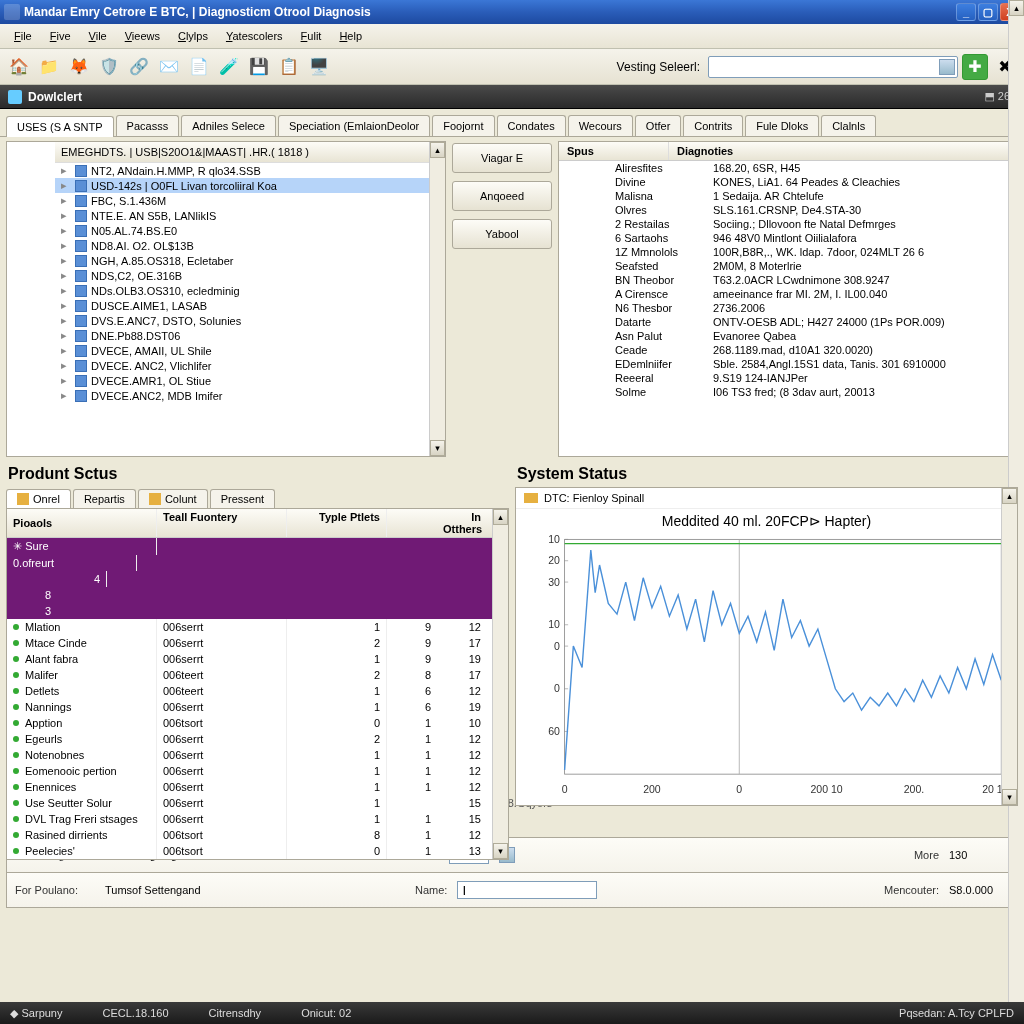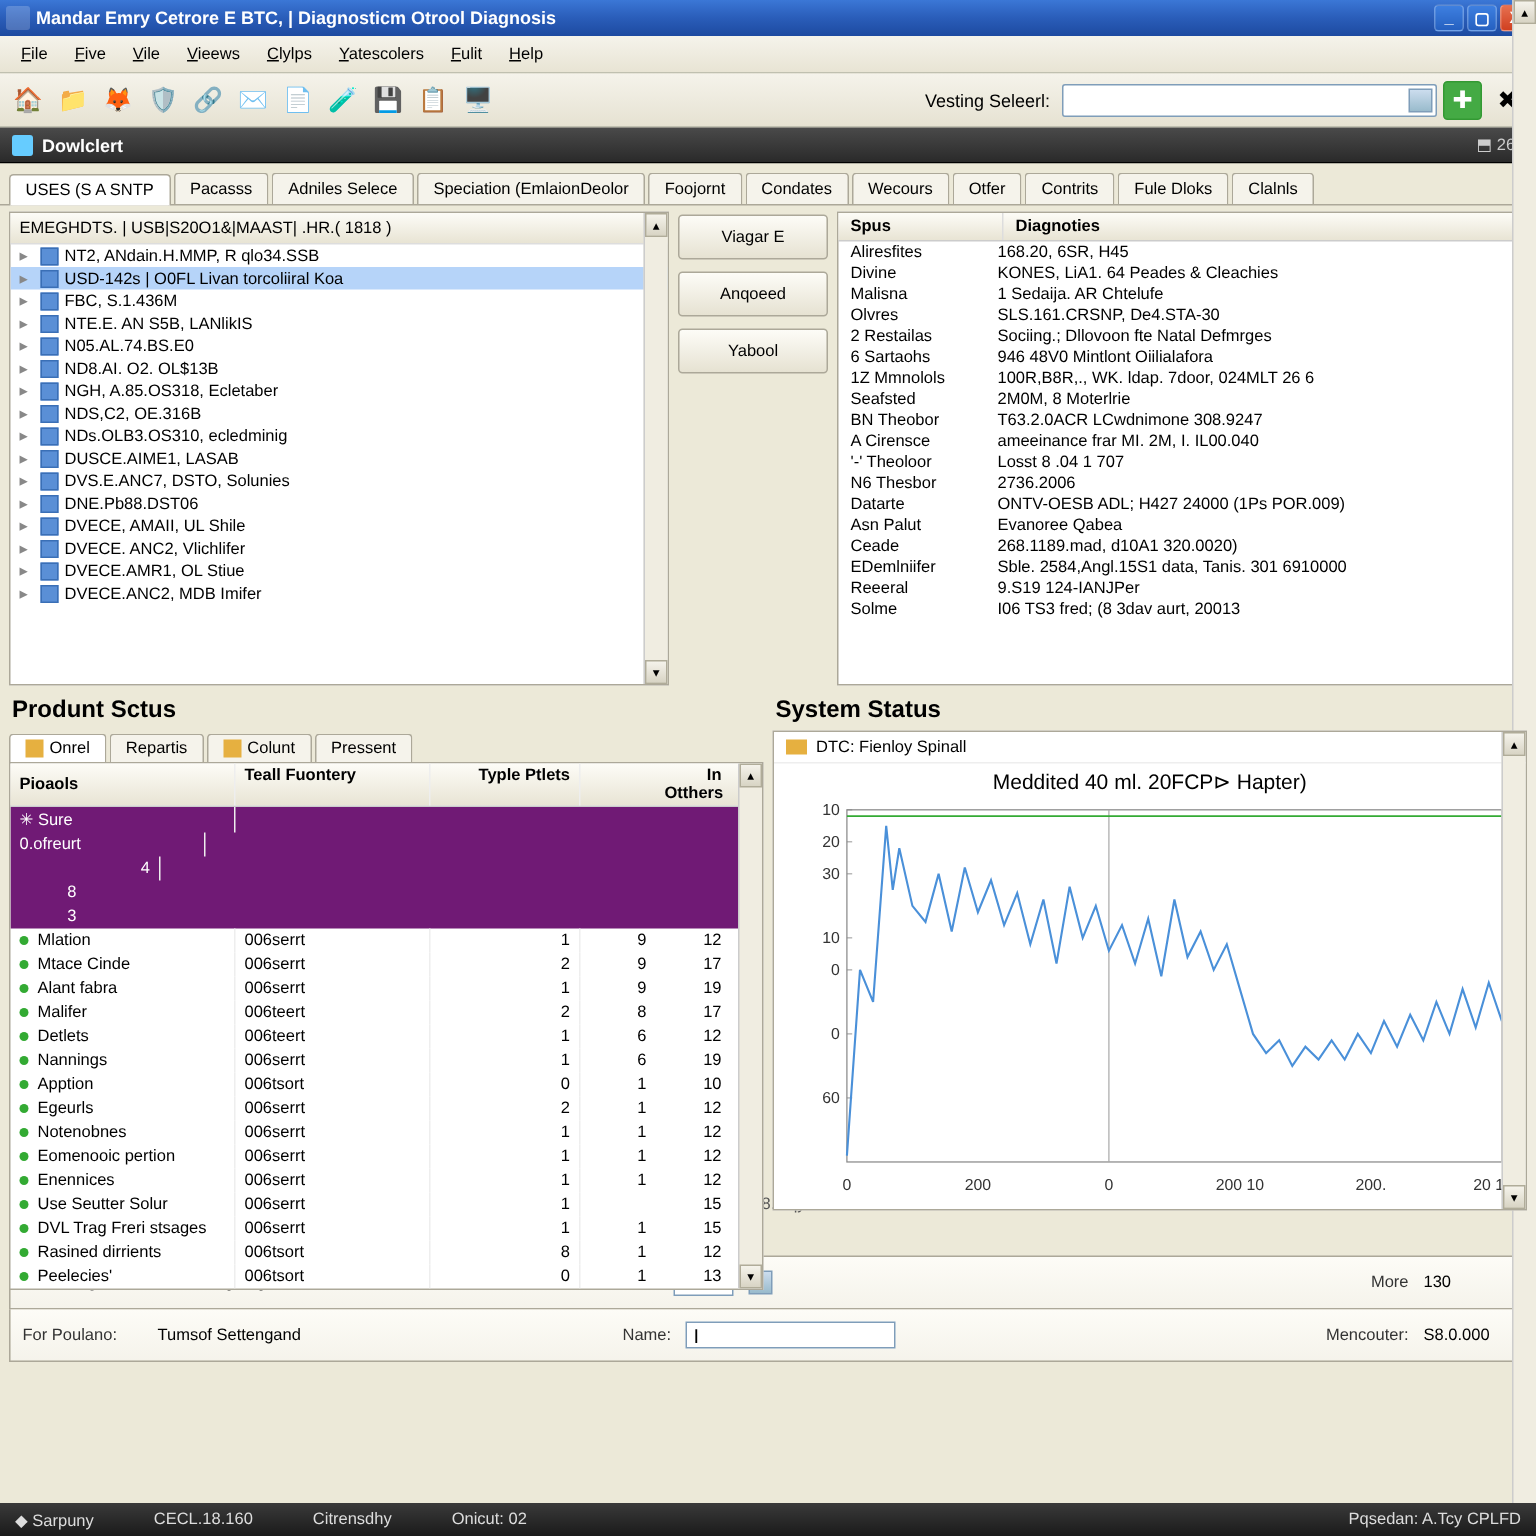--- a/index.html
+++ b/index.html
@@ -21,36 +21,36 @@
 .tool-combo .dd { width: 16px; height: 16px; background: linear-gradient(#cde,#9bc); border: 1px solid #7f9db9; }
 .darkbar { background: linear-gradient(#4a4a4a,#2a2a2a); height: 24px; display: flex; align-items: center; color: #fff; padding: 0 8px; border-bottom: 1px solid #000; }
 .darkbar .dbicon { width: 14px; height: 14px; background: #6cf; margin-right: 6px; border-radius: 2px; }
 .darkbar .dbtitle { flex: 1; font-weight: bold; font-size: 12px; }
 .darkbar .dbrt { font-size: 11px; color: #ccc; }
 .tabstrip { display: flex; padding: 6px 6px 0 6px; gap: 2px; background: #ece9d8; border-bottom: 1px solid #aca899; }
 .tab { padding: 4px 10px; background: #f5f3eb; border: 1px solid #aca899; border-bottom: none; border-radius: 3px 3px 0 0; font-size: 11px; cursor: default; }
 .tab.active { background: #fff; position: relative; top: 1px; }
 .mainrow { display: flex; padding: 4px 6px; gap: 6px; height: 324px; }
 .panel { background: #fff; border: 1px solid #aca899; }
-.tree-panel { flex: 0 0 440px; position: relative; display: flex; flex-direction: column; }
+.tree-panel { flex: 0 0 440px; position: relative; display: flex; flex-direction: column; padding-left: 48px; }
 .tree-header { background: linear-gradient(#fdfcf7,#e8e4d4); padding: 4px 6px; font-size: 11px; border-bottom: 1px solid #ddd; }
 .tree-body { flex: 1; overflow: hidden; position: relative; }
 .tree-item { display: flex; align-items: center; padding: 1px 6px; font-size: 11px; gap: 4px; }
 .tree-item.selected { background: #b6d4f9; }
 .tree-icon { width: 12px; height: 12px; background: #5a8fd6; border: 1px solid #3a6fb6; flex-shrink: 0; }
 .tree-scroll { position: absolute; right: 0; top: 0; bottom: 0; width: 16px; background: #f0ede1; border-left: 1px solid #ccc; display: flex; flex-direction: column; }
 .scroll-arrow { height: 16px; background: linear-gradient(#f5f3eb,#d8d4c4); border: 1px solid #b0ac99; display: flex; align-items: center; justify-content: center; font-size: 9px; }
 .scroll-track { flex: 1; }
 .btncol { flex: 0 0 100px; display: flex; flex-direction: column; gap: 8px; padding-top: 2px; }
 .stdbtn { height: 30px; background: linear-gradient(#fdfcf7,#e6e2d2); border: 1px solid #aca899; border-radius: 3px; font-size: 11px; display: flex; align-items: center; justify-content: center; cursor: default; }
 .diag-panel { flex: 1; display: flex; flex-direction: column; }
 .diag-head { display: flex; background: linear-gradient(#fdfcf7,#e8e4d4); border-bottom: 1px solid #ccc; }
 .diag-head div { padding: 3px 8px; font-weight: bold; font-size: 11px; }
 .diag-head div:first-child { width: 110px; border-right: 1px solid #ddd; }
-.diag-body { flex: 1; overflow: hidden; position: relative; }
+.diag-body { flex: 1; overflow: hidden; position: relative; padding-left: 48px; }
 .diag-row { display: flex; font-size: 11px; }
 .diag-row div:first-child { width: 102px; padding: 1px 8px; }
 .diag-row div:last-child { flex: 1; padding: 1px 4px; }
 .diag-scroll { position: absolute; right: 0; top: 0; bottom: 0; width: 16px; background: #f0ede1; border-left: 1px solid #ccc; display: flex; flex-direction: column; }
 .midrow { display: flex; padding: 0 6px 4px 6px; gap: 6px; height: 334px; }
 .midcol { flex: 1; display: flex; flex-direction: column; }
 .section-title { font-weight: bold; font-size: 16px; padding: 4px 2px; }
 .subtabs { display: flex; gap: 2px; padding: 2px 0 0 0; }
 .subtab { padding: 3px 10px; background: #f5f3eb; border: 1px solid #aca899; border-bottom: none; border-radius: 3px 3px 0 0; font-size: 11px; display: flex; align-items: center; gap: 4px; }
 .subtab.active { background: #fff; }
@@ -285,24 +285,20 @@
         </div>
         <div class="diag-row">
           <div>BN Theobor</div>
           <div>T63.2.0ACR LCwdnimone 308.9247</div>
         </div>
         <div class="diag-row">
           <div>A Cirensce</div>
           <div>ameeinance frar MI. 2M, I. IL00.040</div>
         </div>
         <div class="diag-row">
-          <div>'-' Theoloor</div>
-          <div>Losst 8 .04 1 707</div>
-        </div>
-        <div class="diag-row">
           <div>N6 Thesbor</div>
           <div>2736.2006</div>
         </div>
         <div class="diag-row">
           <div>Datarte</div>
           <div>ONTV-OESB ADL; H427 24000 (1Ps POR.009)</div>
         </div>
         <div class="diag-row">
           <div>Asn Palut</div>
           <div>Evanoree Qabea</div>

